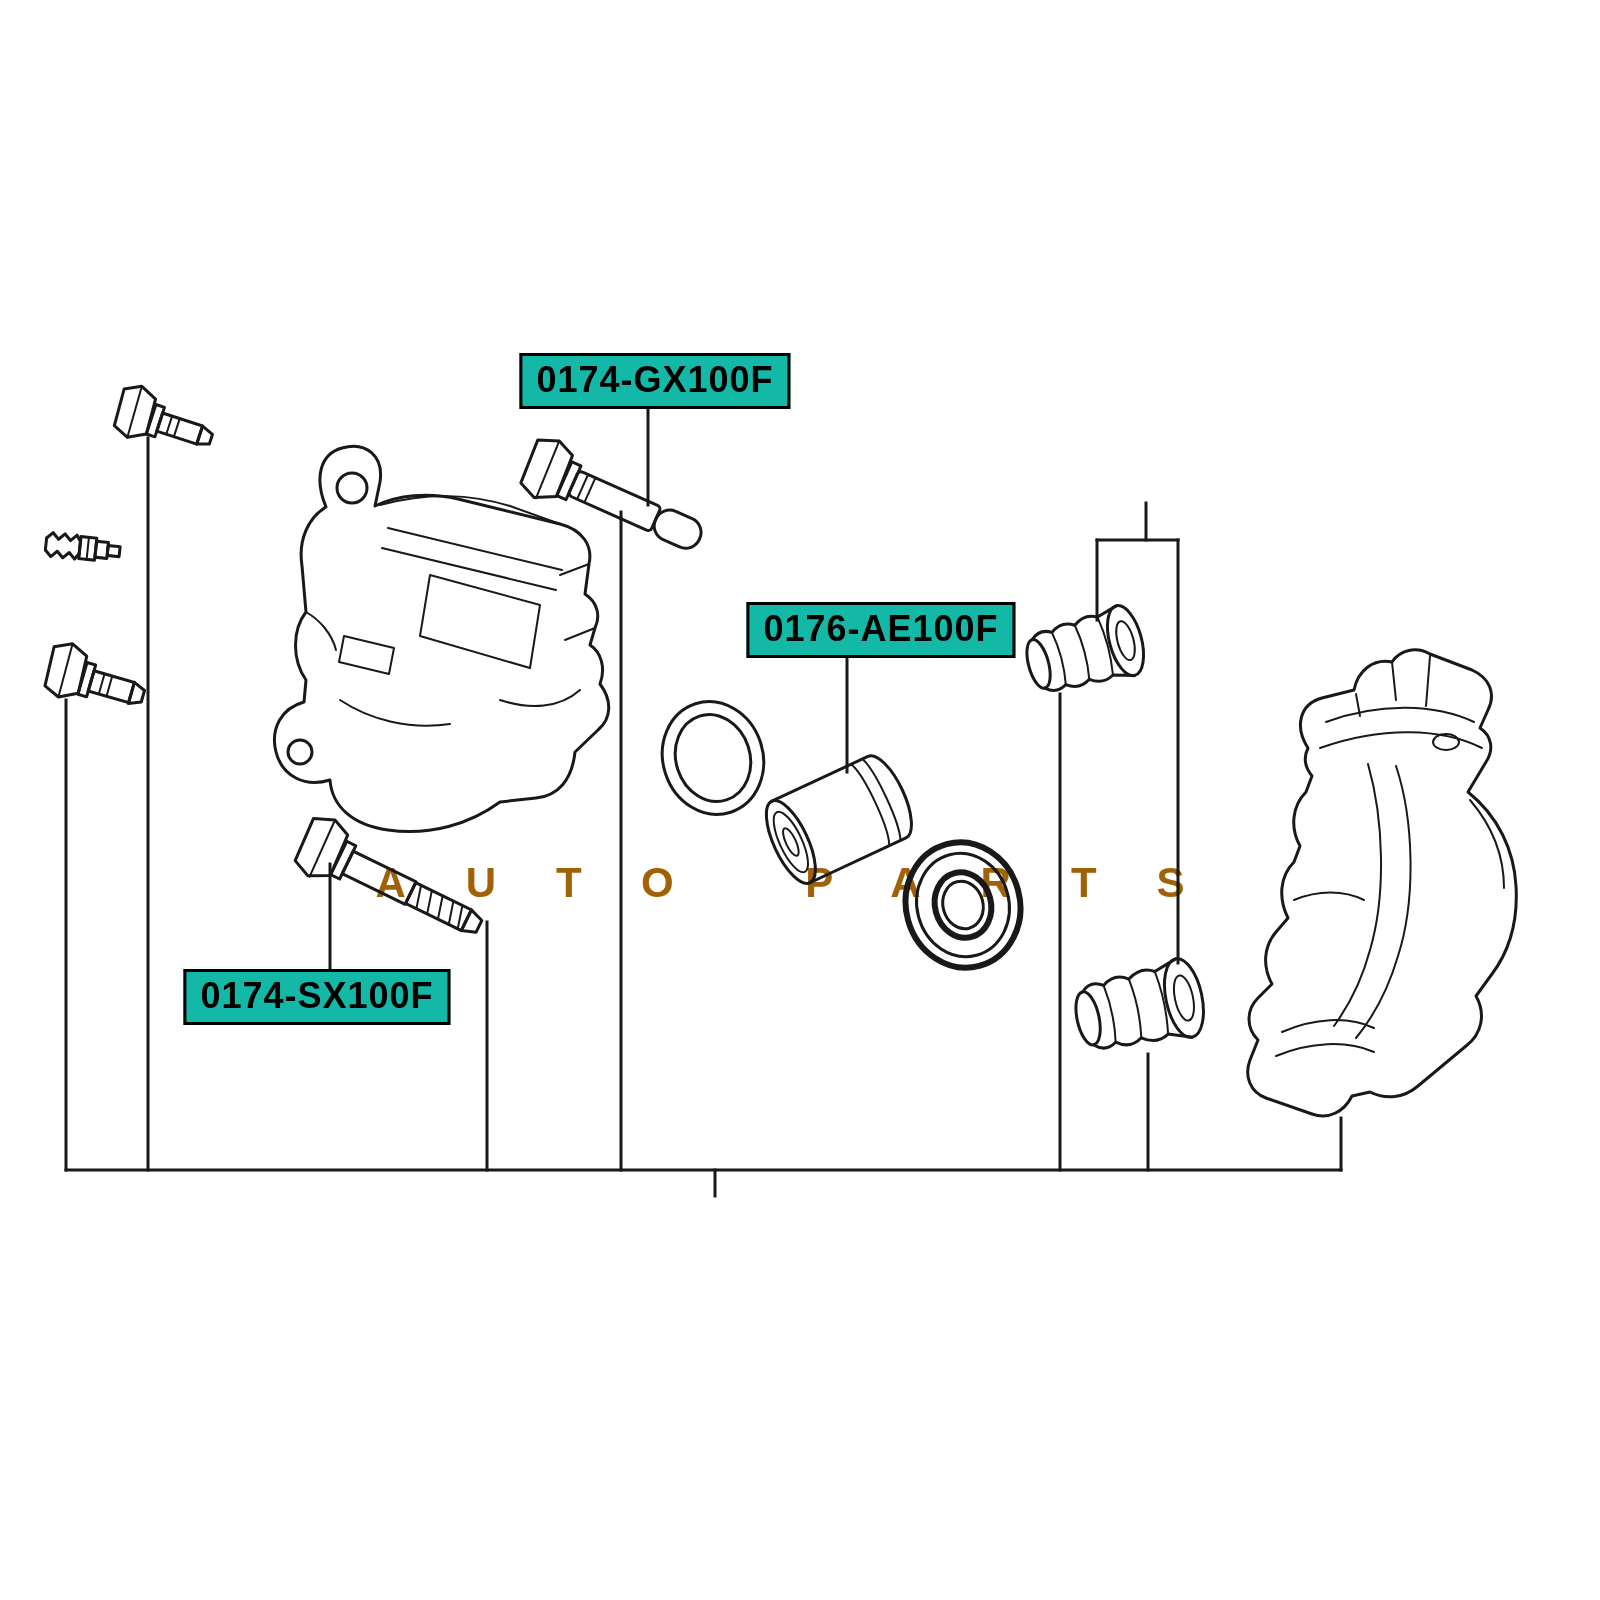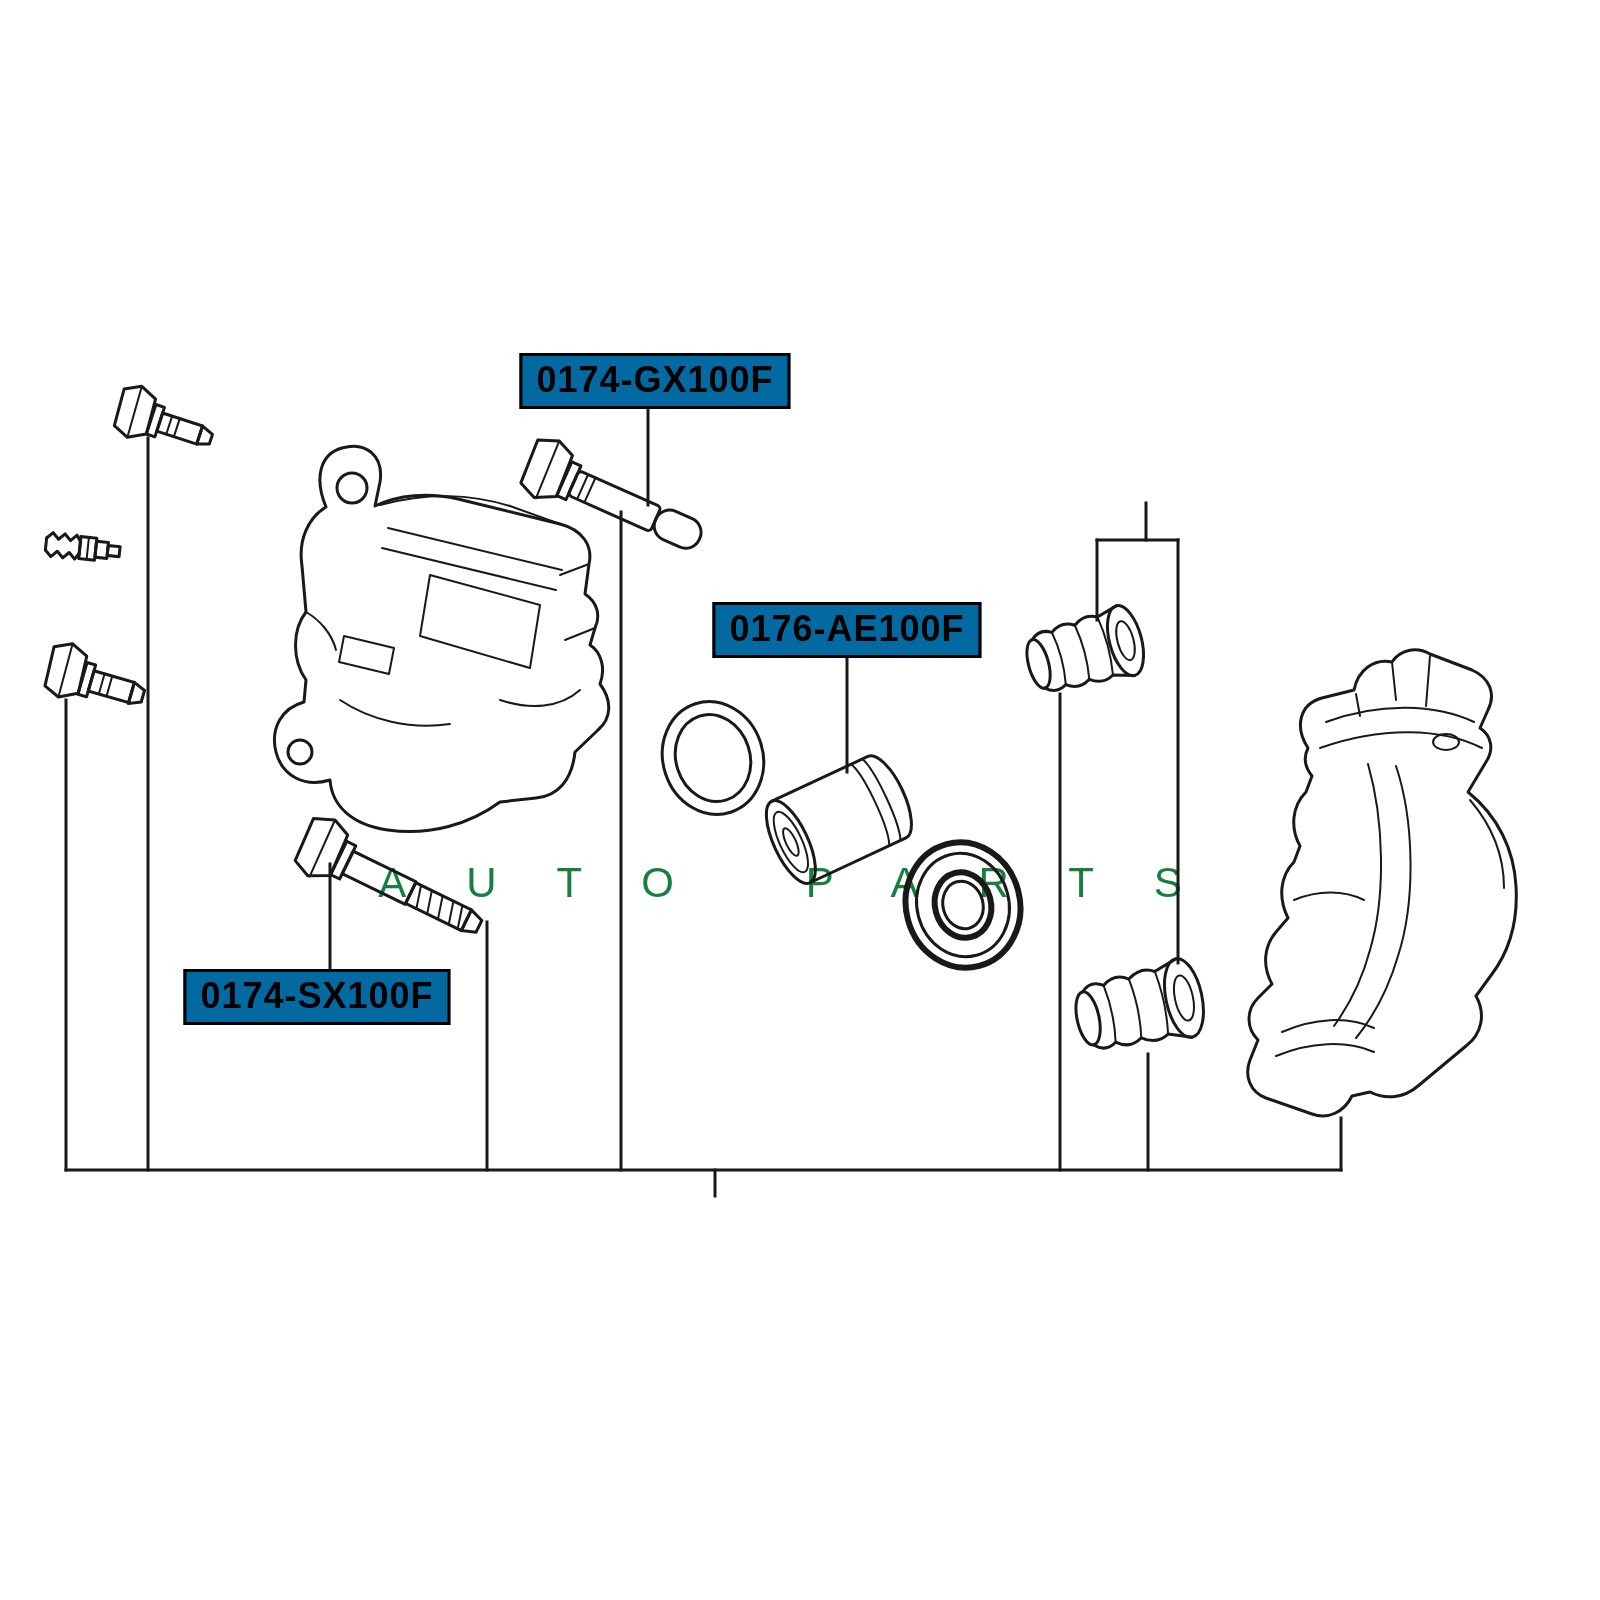--- a/index.html
+++ b/index.html
@@ -20,34 +20,34 @@
     color:#d6d6d6;
     line-height:1;
     white-space:nowrap;
     z-index:1;
   }
   .watermark-tagline{
     position:absolute;
     left:810px;top:862px;
     transform:translateX(-50%);
     font-size:42px;
-    font-weight:normal;
+    font-weight:bold;
     letter-spacing:60px;
-    color:#15803d;
+    color:#a16207;
     line-height:1;
     white-space:nowrap;
     z-index:1;
   }
   svg.diagram{
     position:absolute;left:0;top:0;z-index:2;
   }
   .part-label{
     position:absolute;
     transform:translate(-50%,-50%);
-    background:#0369a1;
+    background:#14b8a6;
     border:3px solid #000000;
     color:#000000;
     font-size:36px;
     font-weight:bold;
     padding:3px 14px 5px 14px;
     white-space:nowrap;
     z-index:3;
     letter-spacing:1px;
   }
   .ln{stroke:#191919;stroke-width:3;fill:none;stroke-linecap:square;}
@@ -211,16 +211,16 @@
       <path class="thin" d="M1368,764 C1384,820 1386,896 1370,950 C1362,980 1350,1004 1334,1026"></path>
       <path class="thin" d="M1282,1032 C1314,1018 1348,1016 1374,1028"></path>
       <path class="thin" d="M1276,1056 C1310,1042 1346,1040 1374,1052"></path>
       <path class="thin" d="M1470,800 C1494,828 1504,858 1504,888"></path>
       <ellipse class="thin" cx="1446" cy="742" rx="13" ry="8"></ellipse>
       <path class="thin" d="M1294,900 C1318,890 1344,890 1364,900"></path>
     </g>
   </svg>
 
   <div class="part-label" style="left:655px;top:381px">0174-GX100F</div>
-  <div class="part-label" style="left:847px;top:630px">0176-AE100F</div>
+  <div class="part-label" style="left:881px;top:630px">0176-AE100F</div>
   <div class="part-label" style="left:317px;top:997px">0174-SX100F</div>
 
 </div>
 
 </body></html>

